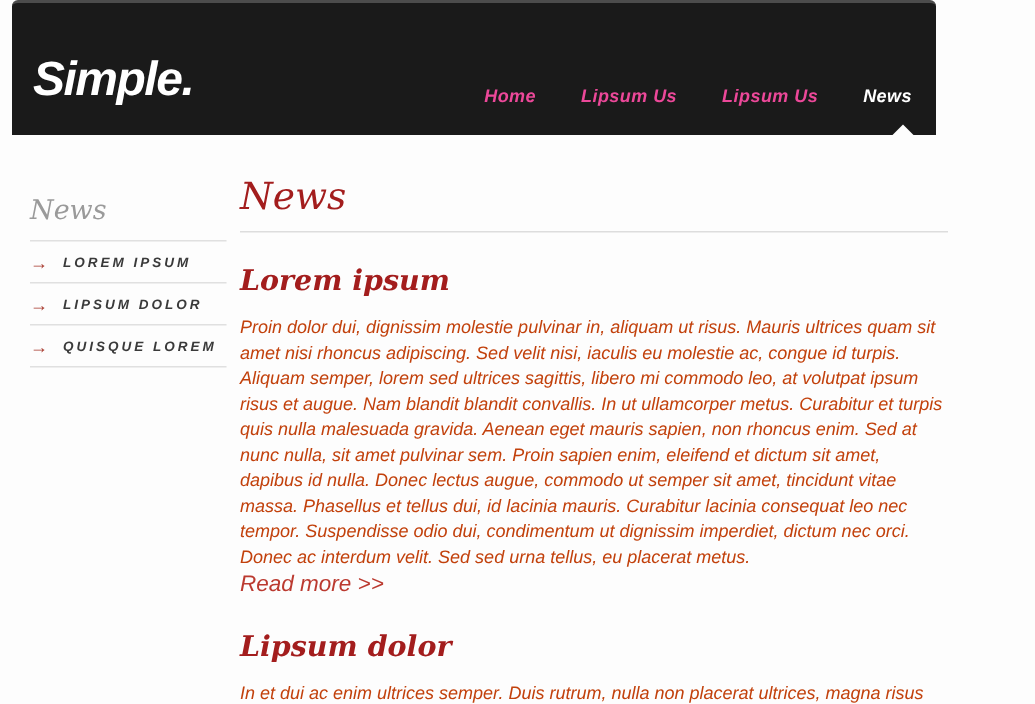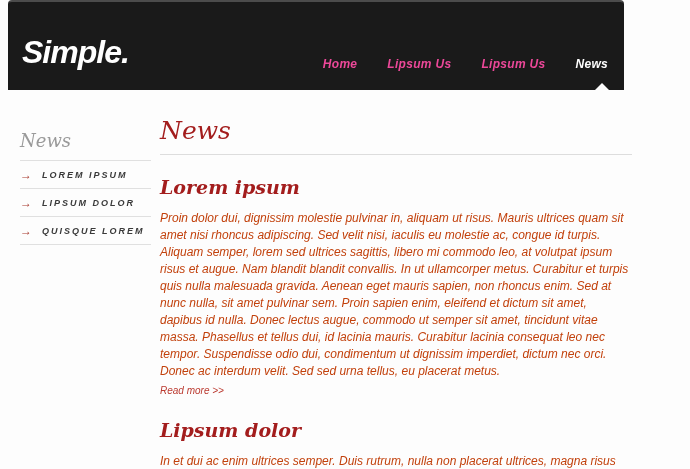--- a/index.html
+++ b/index.html
@@ -71,21 +71,21 @@
     font-family: "DejaVu Serif", "Liberation Serif", serif;
     font-size: 19px; font-weight: bold; color: #a31d1d;
     margin-top: 21px;
   }
   .article-body {
     margin-top: 12px;
     font-size: 12px; line-height: 17px; color: #c2410c;
   }
   .read-more {
     display: inline-block; margin-top: 1px;
-    font-size: 10px; color: #bb3a30; text-decoration: none; cursor: pointer;
+    font-size: 15px; color: #bb3a30; text-decoration: none; cursor: pointer;
   }
 </style>
 </head>
 <body>
 
 <div class="page">
 
   <div class="header">
     <div class="logo">Simple.</div>
     <ul class="nav">

